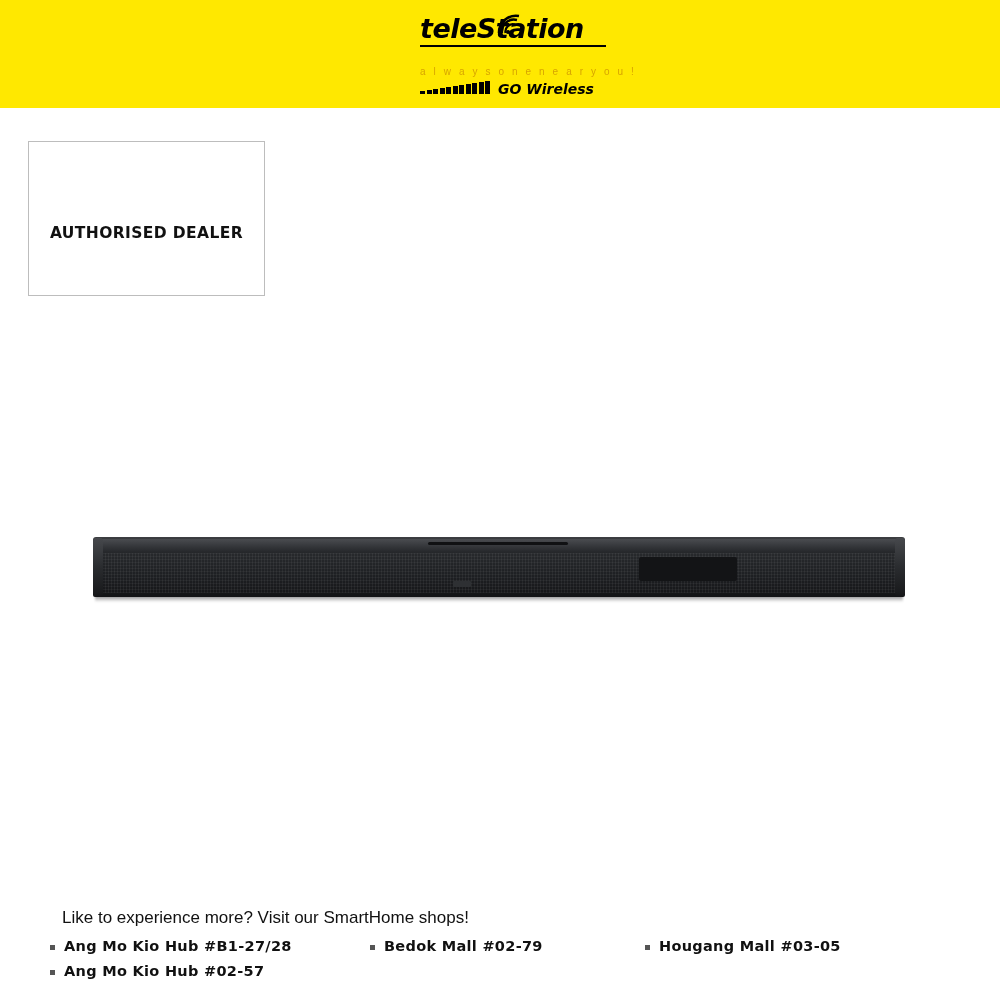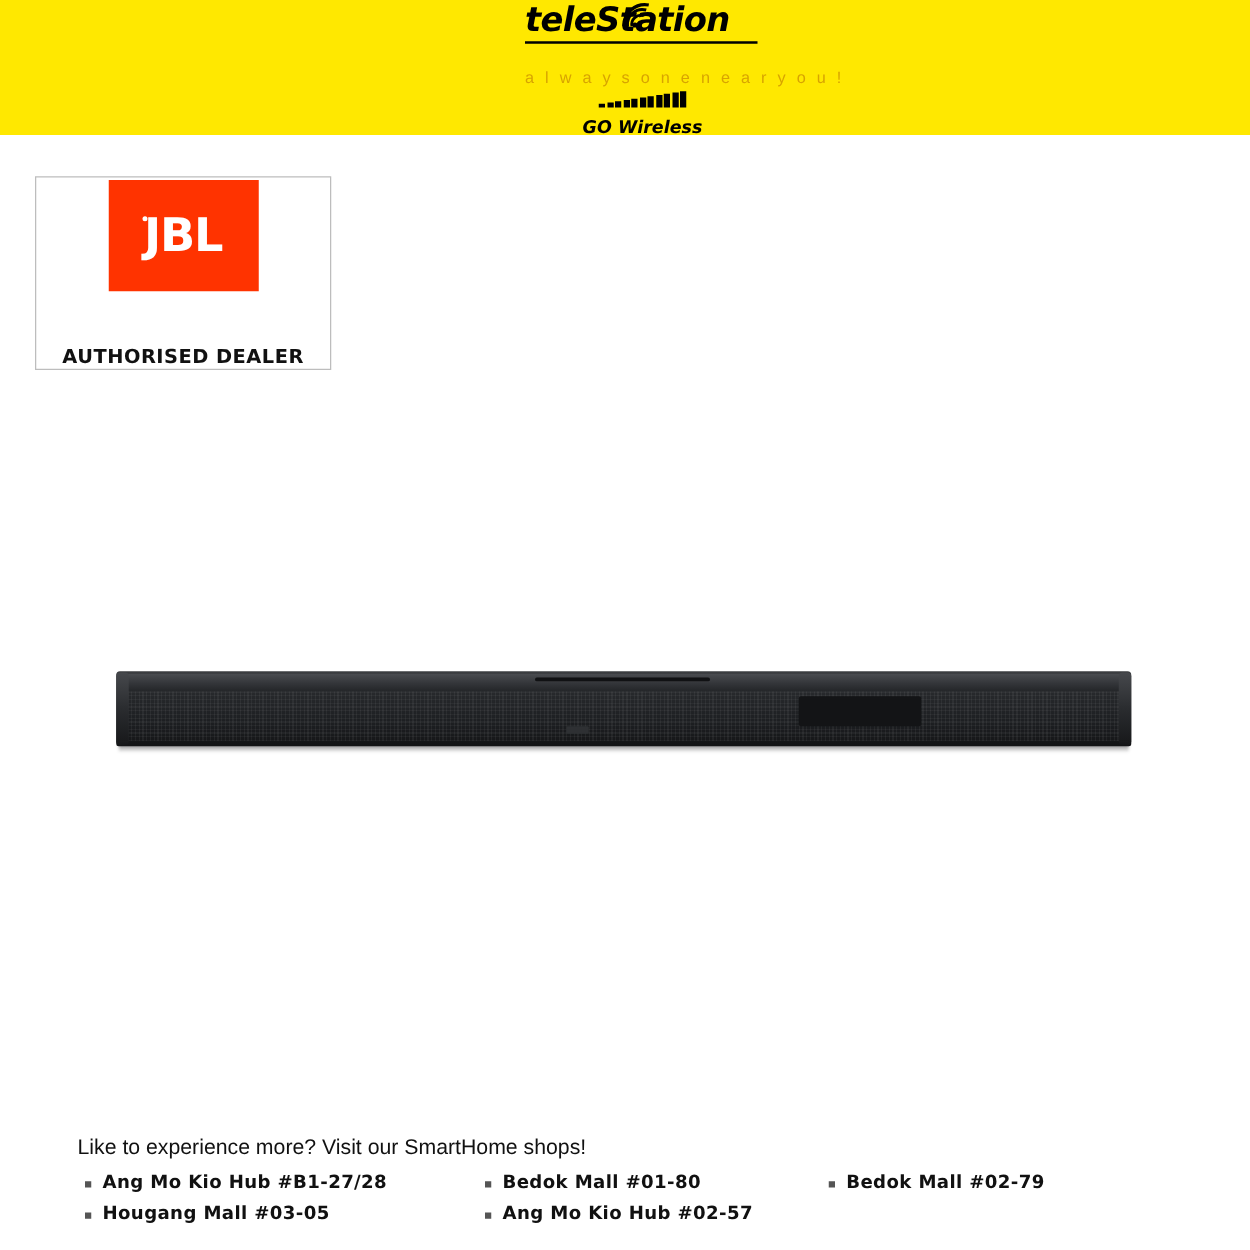--- a/index.html
+++ b/index.html
@@ -51,31 +51,30 @@
   }
   .ts-rule {
     margin-top: 3px;
     height: 2px;
     background: #000;
     width: 186px;
   }
   .ts-tag {
     margin-top: 19px;
     font-family: "Liberation Sans", sans-serif;
-    font-size: 13px;
+    font-size: 10px;
     letter-spacing: 2.6px;
     color: #d8a400;
     white-space: nowrap;
   }
   .ts-bottom {
     margin-top: 4px;
     display: flex;
-    align-items: center;
+    align-items: flex-start;
     gap: 8px;
-    flex-direction: column;
   }
   .ts-bars {
     display: flex;
     align-items: flex-end;
     gap: 1.5px;
     height: 13px;
   }
   .ts-bars i { display: block; width: 5px; background: #000; }
   .ts-gowireless {
     font-family: "DejaVu Sans", sans-serif;
@@ -224,21 +223,21 @@
   .footer-title {
     position: absolute;
     left: 62px; top: 8px;
     font-family: "Liberation Sans", sans-serif;
     font-size: 17px;
     color: #111;
     white-space: nowrap;
   }
   .shop-grid {
     position: absolute;
-    left: 68px; top: 38px;
+    left: 50px; top: 38px;
     width: 890px;
     display: grid;
     grid-template-columns: 320px 275px 295px;
     row-gap: 9px;
   }
   .shop-item {
     display: flex;
     align-items: center;
     gap: 9px;
   }
@@ -290,26 +289,20 @@
             <i style="height:13px"></i>
         </span>
         <span class="ts-gowireless">GO Wireless</span>
       </div>
     </div>
 
   </div>
 </div>
 
 <div class="dealer-badge">
-  <div class="jbl-box">
-    <span class="jbl-text">
-      <span class="jbl-exc"></span>
-      <span>JBL</span>
-    </span>
-  </div>
   <div class="dealer-text">AUTHORISED DEALER</div>
 </div>
 
 <div class="product-stage">
   <div class="soundbar">
     <div class="bar-body">
       <div class="bar-top-strip"></div>
       <div class="bar-top-slot"></div>
       <div class="bar-grille">
         <div class="bar-display"></div>
@@ -324,24 +317,20 @@
 
 <div class="footer">
   <div class="footer-title">Like to experience more? Visit our SmartHome shops!</div>
   <div class="shop-grid">
     <div class="shop-item">
       <span class="bullet"></span>
       <span class="shop-label">Ang Mo Kio Hub #B1-27/28</span>
     </div>
     <div class="shop-item">
       <span class="bullet"></span>
-      <span class="shop-label">Bedok Mall #01-80</span>
-    </div>
-    <div class="shop-item">
-      <span class="bullet"></span>
       <span class="shop-label">Bedok Mall #02-79</span>
     </div>
     <div class="shop-item">
       <span class="bullet"></span>
       <span class="shop-label">Hougang Mall #03-05</span>
     </div>
     <div class="shop-item">
       <span class="bullet"></span>
       <span class="shop-label">Ang Mo Kio Hub #02-57</span>
     </div>

